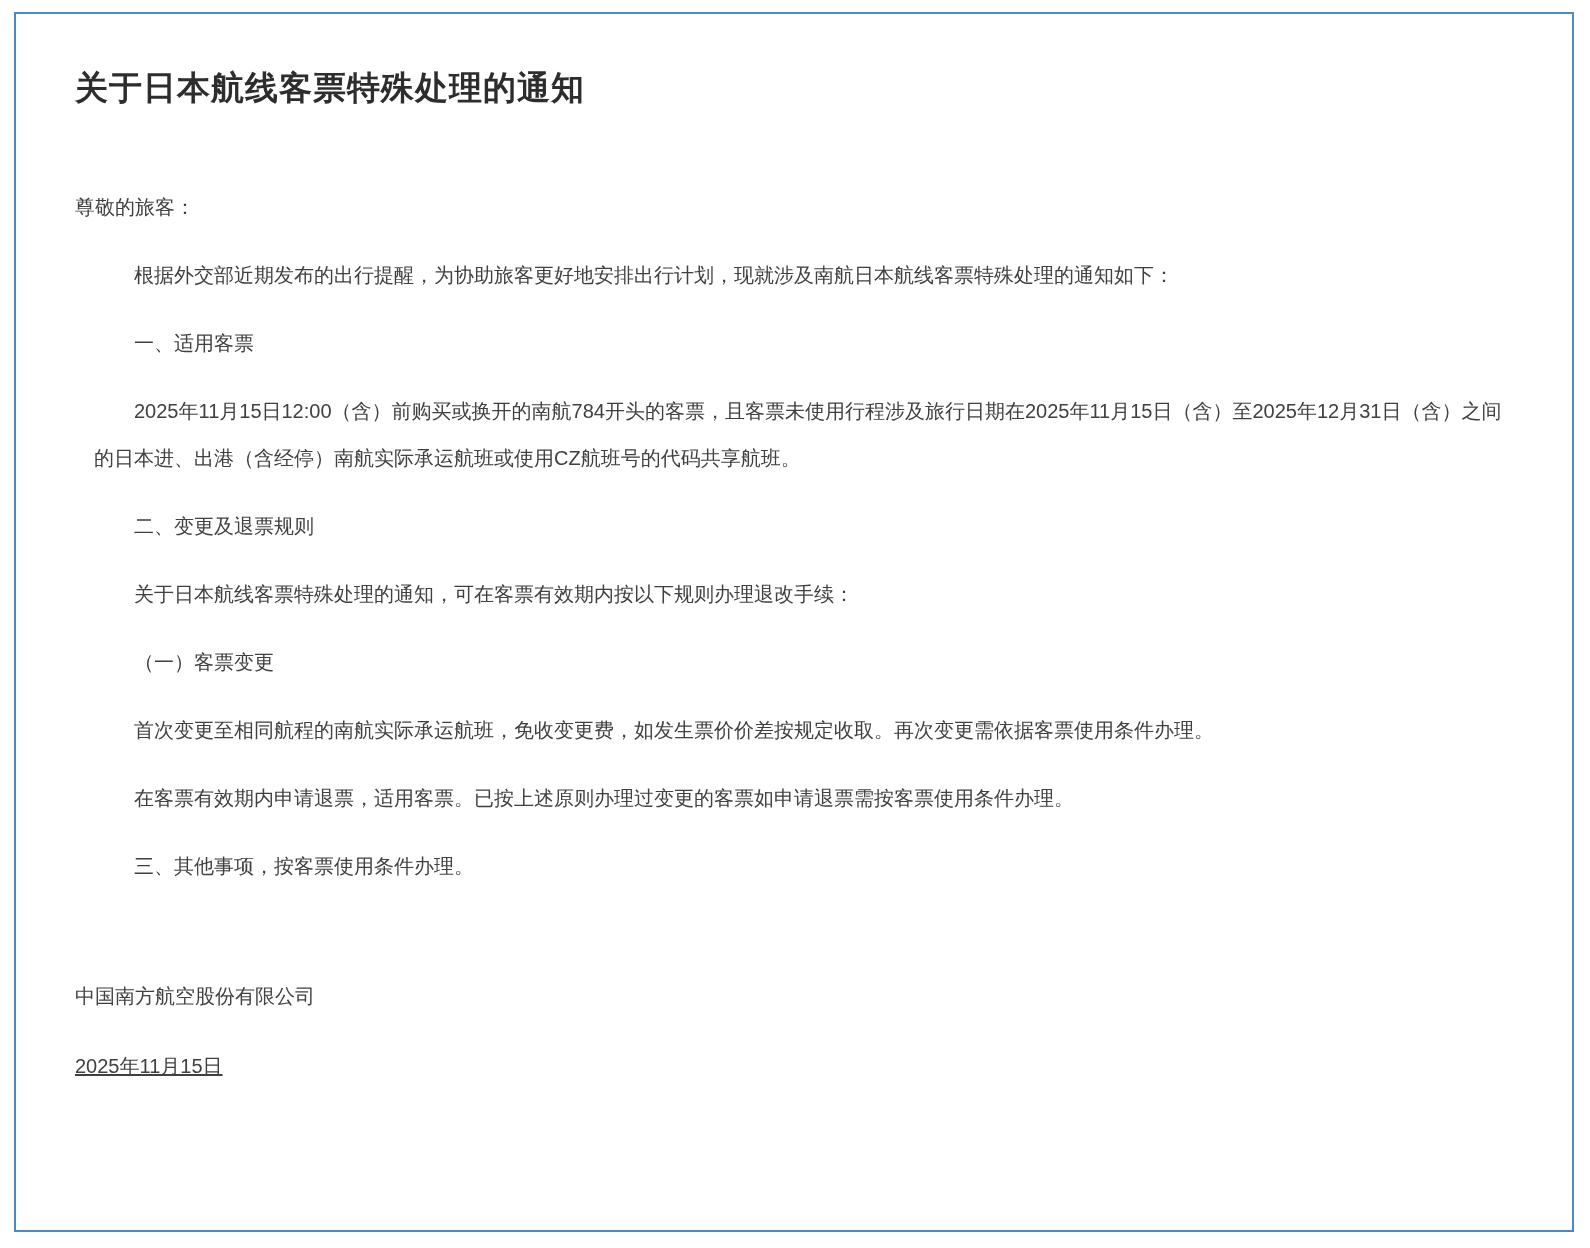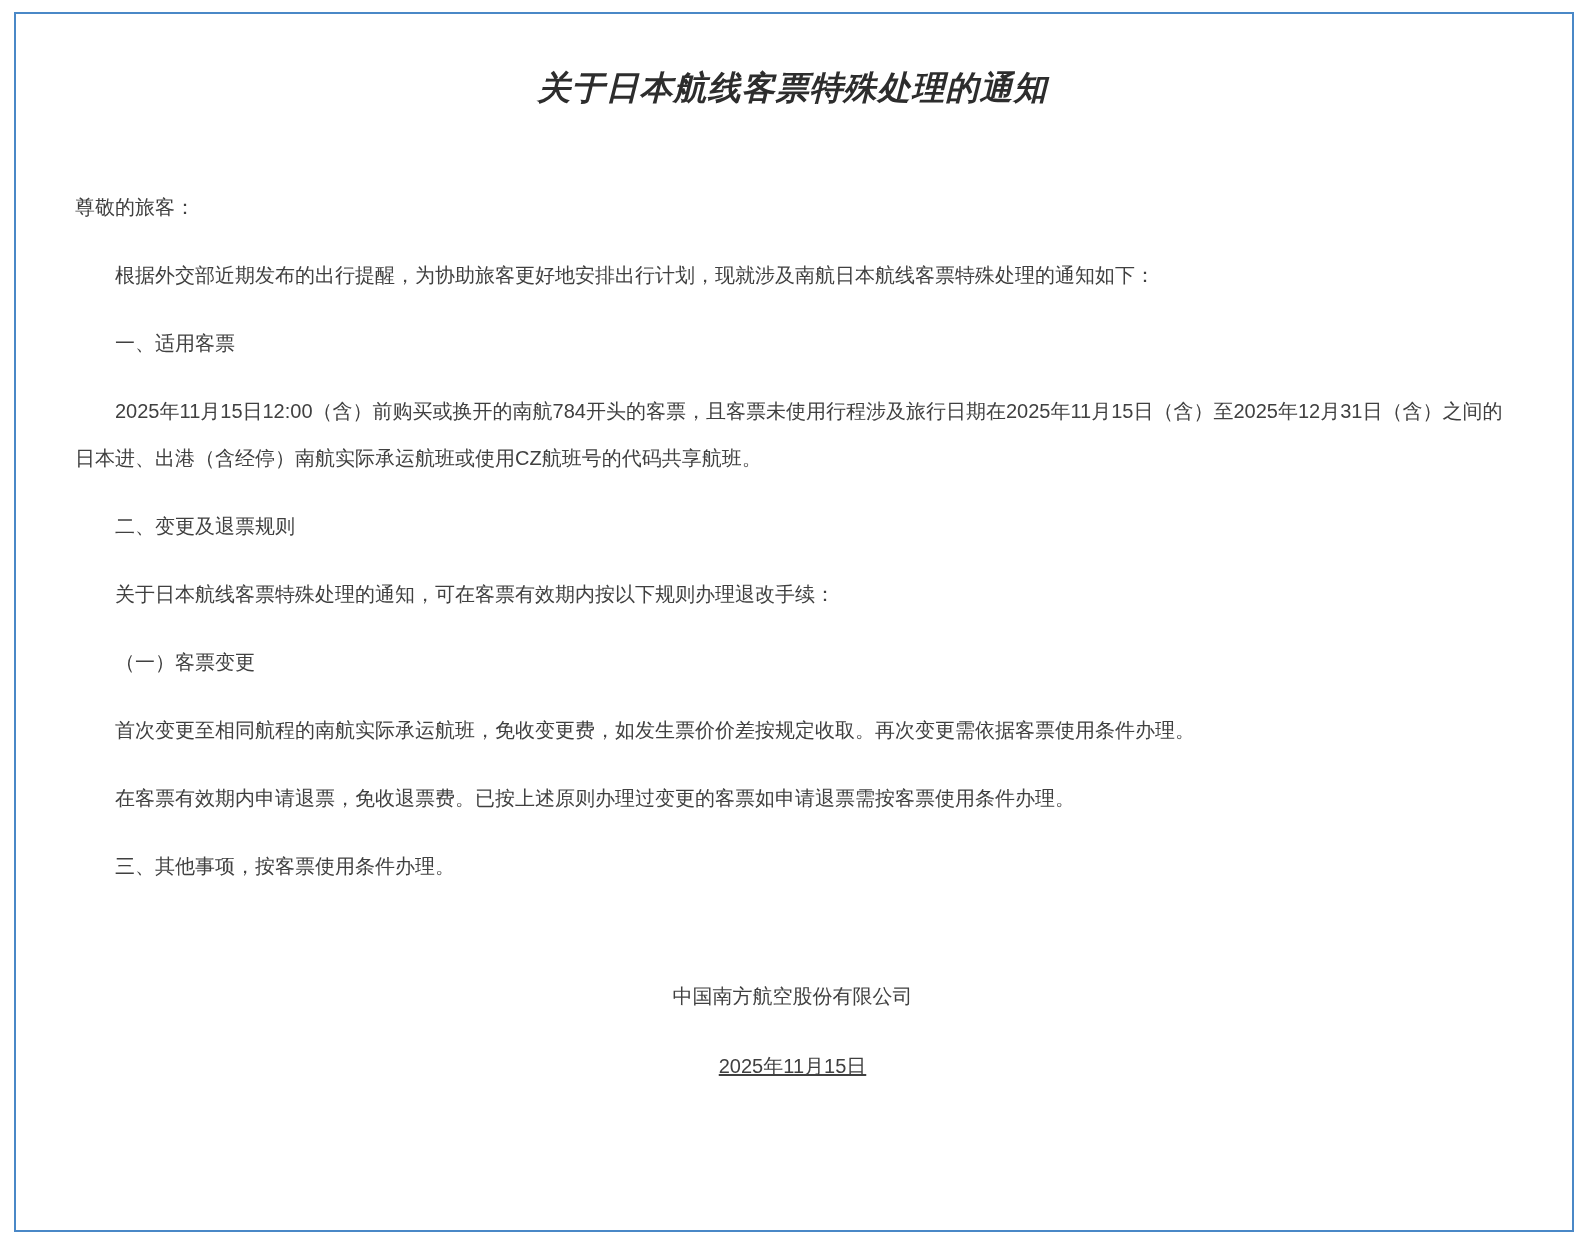--- a/index.html
+++ b/index.html
@@ -28,38 +28,37 @@
     left: 0;
     top: 0;
     width: 100%;
     box-sizing: border-box;
     padding: 64px 80px 0 75px;
   }
   h1.title {
     font-size: 33px;
     line-height: 48px;
     font-weight: 700;
-    text-align: center;
     color: #2d2d2d;
     margin: 0 0 72px 0;
     letter-spacing: 1px;
-    font-style: italic;
   }
   p.line {
     font-size: 20px;
     line-height: 47px;
     color: #404040;
     margin: 0 0 21px 0;
   }
   p.indent {
     text-indent: 2em;
+    margin-left: 19px;
   }
   .signature {
     margin-top: 83px;
-    text-align: center;
+    text-align: left;
   }
   .signature p.line.company {
     margin: 0 0 23px 0;
   }
   .signature p.line.date {
     margin: 0;
     text-decoration: underline;
   }
 </style>
 </head>
@@ -80,21 +79,21 @@
 
   <p class="line indent">二、变更及退票规则</p>
 
   <p class="line indent">关于日本航线客票特殊处理的通知，可在客票有效期内按以下规则办理退改手续：</p>
 
   <p class="line indent">（一）客票变更</p>
 
   <p class="line indent">首次变更至相同航程的南航实际承运航班，免收变更费，如发生票价价差按规定收取。再次变更需依据客票使用条件办理。</p>
 
 
-  <p class="line indent">在客票有效期内申请退票，免收退票费。已按上述原则办理过变更的客票如申请退票需按客票使用条件办理。</p>
+  <p class="line indent">在客票有效期内申请退票，适用客票。已按上述原则办理过变更的客票如申请退票需按客票使用条件办理。</p>
 
   <p class="line indent">三、其他事项，按客票使用条件办理。</p>
 
   <div class="signature">
     <p class="line company">中国南方航空股份有限公司</p>
     <p class="line date">2025年11月15日</p>
   </div>
 </div>
 
 </body></html>

